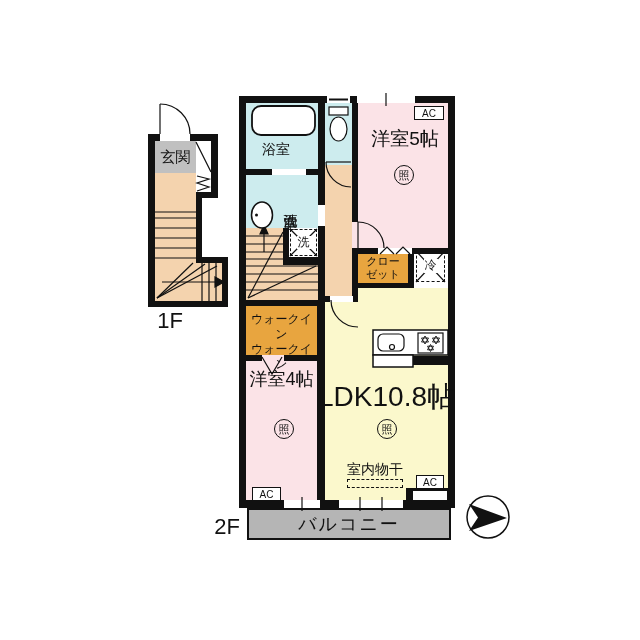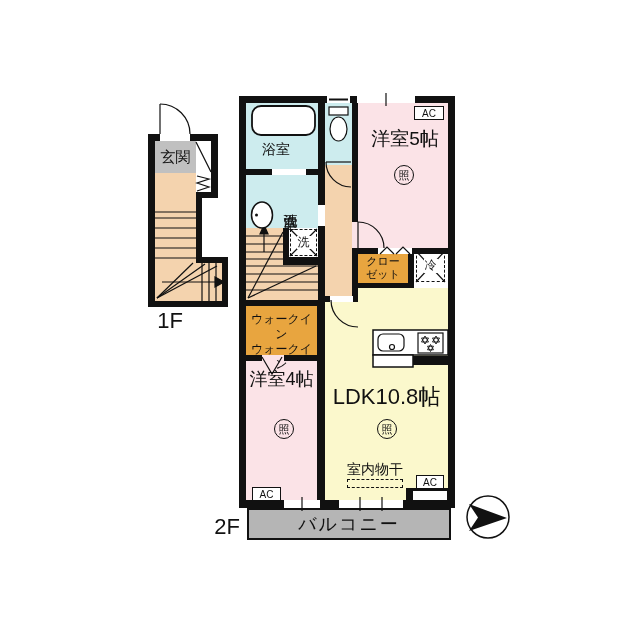--- a/index.html
+++ b/index.html
@@ -219,21 +219,21 @@
 
   <div class="abs" style="left:246px;top:312px;width:71px;font-size:12px;text-align:center;line-height:1.25">
     <div>ウォークイン</div>
     <div>ウォークイン</div>
   </div>
 
   <div class="abs lbl" style="left:246px;top:368px;width:71px;height:22px;font-size:18px">洋室4帖</div>
   <div class="abs light" style="left:274px;top:419px;width:20px;height:20px">照</div>
   <div class="abs acbox" style="left:252px;top:487px;width:29px;height:14px">AC</div>
 
-  <div class="abs lbl" style="left:325px;top:385px;width:123px;height:24px;font-size:22px">LDK10.8帖</div>
+  <div class="abs lbl" style="left:325px;top:385px;width:123px;height:24px;font-size:28px">LDK10.8帖</div>
   <div class="abs light" style="left:377px;top:419px;width:20px;height:20px">照</div>
   <div class="abs lbl" style="left:345px;top:462px;width:60px;height:14px;font-size:14px">室内物干</div>
   <div class="abs acbox" style="left:416px;top:475px;width:28px;height:14px">AC</div>
 
   <div class="abs lbl" style="left:247px;top:510px;width:204px;height:28px;font-size:18px;letter-spacing:2px">バルコニー</div>
   <div class="abs lbl" style="left:205px;top:514px;width:44px;height:26px;font-size:22px">2F</div>
 
 </div>
 
 </body></html>

